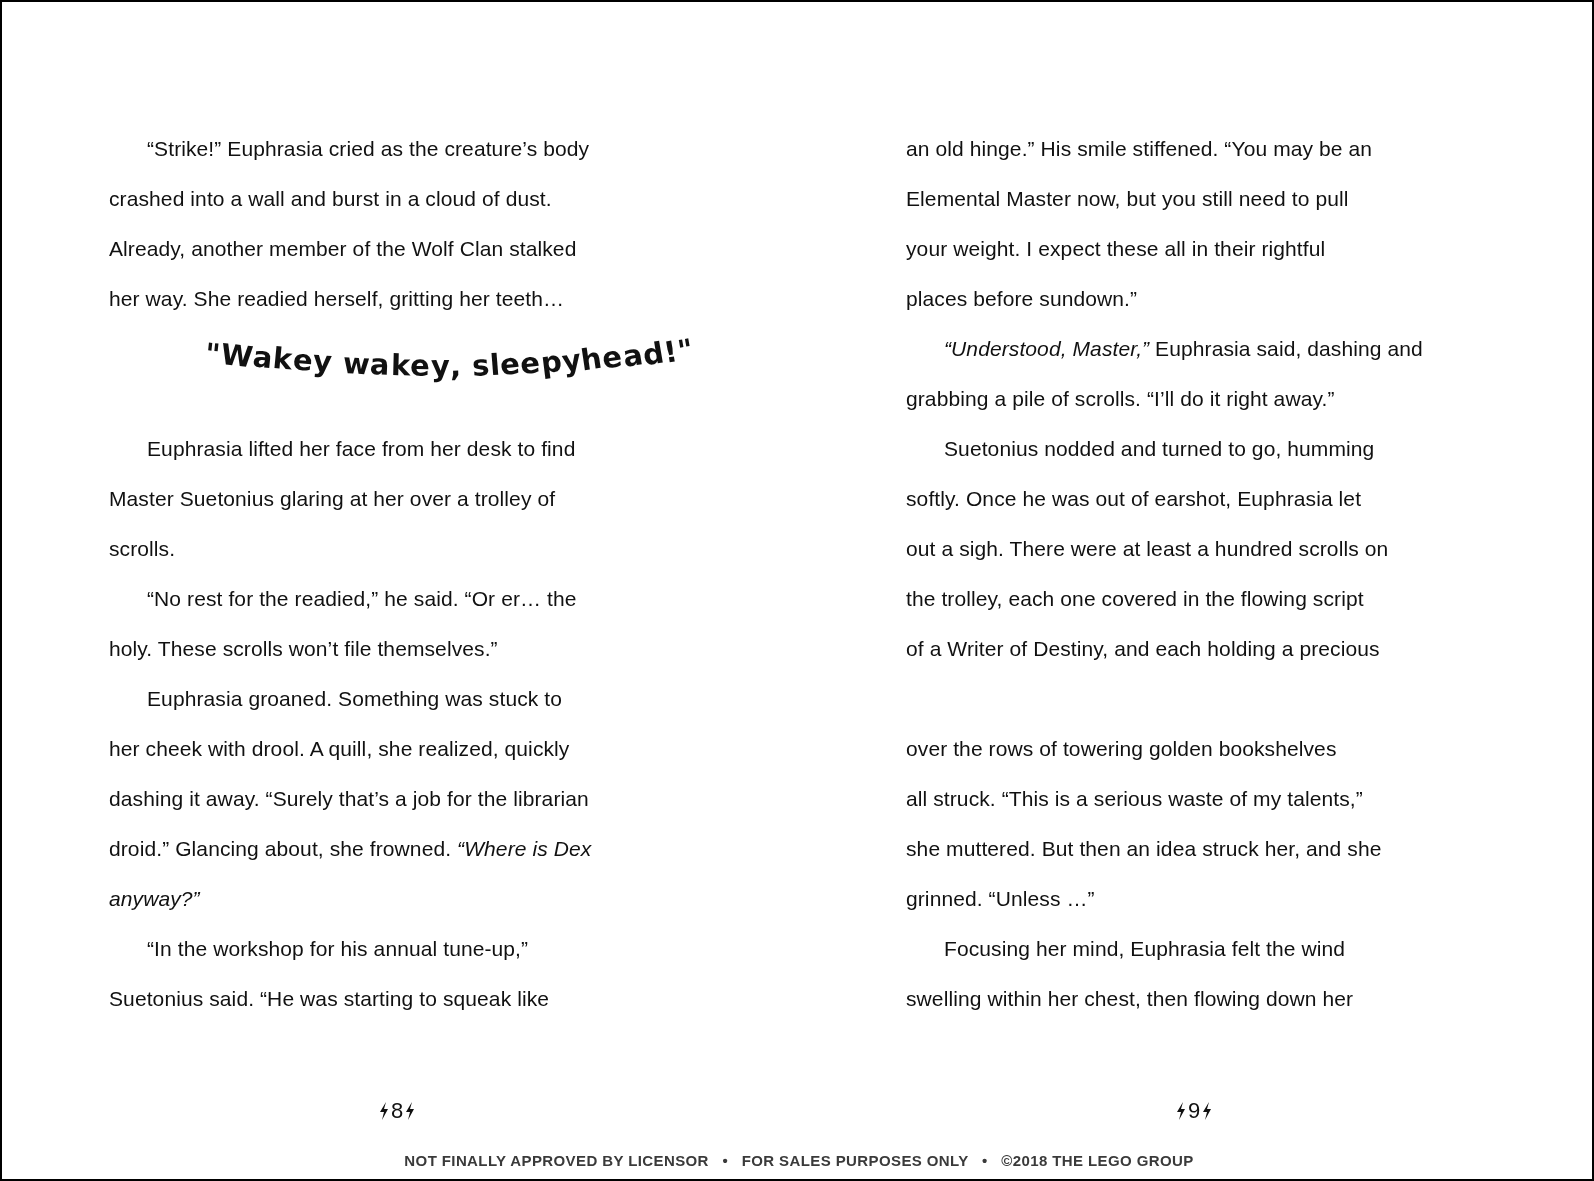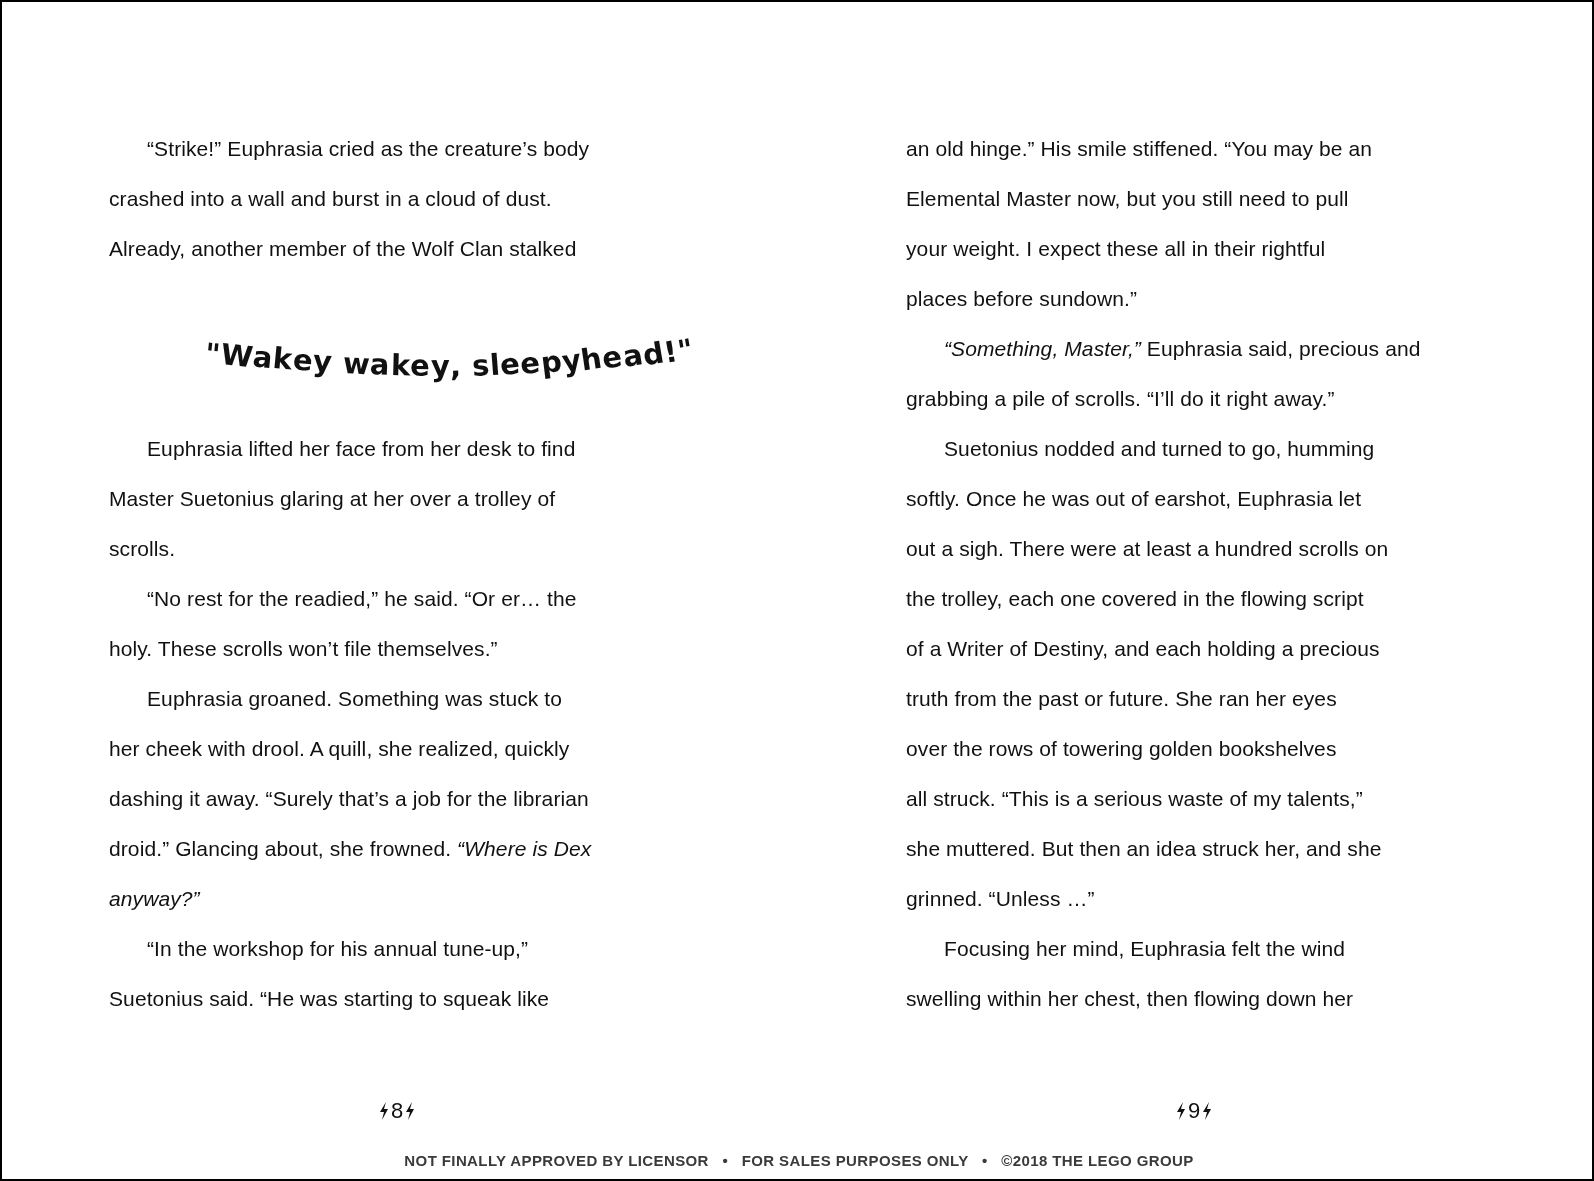--- a/index.html
+++ b/index.html
@@ -61,20 +61,21 @@
   </style>
 </head>
 <body>
 
 <div class="frame">
 
   <div class="page page-left">
     <div class="line indent" style="top:132px">“Strike!” Euphrasia cried as the creature’s body</div>
     <div class="line" style="top:182px">crashed into a wall and burst in a cloud of dust.</div>
     <div class="line" style="top:232px">Already, another member of the Wolf Clan stalked</div>
+    <div class="line" style="top:282px">her way. She readied herself, gritting her teeth…</div>
 
     <div class="callout">
       <span id="callout-text"><span style="display: inline-block; transform: translateY(0px) rotate(6deg);">"</span><span style="display: inline-block; transform: translateY(1.6px) rotate(5.9deg);">W</span><span style="display: inline-block; transform: translateY(3.2px) rotate(5.7deg);">a</span><span style="display: inline-block; transform: translateY(4.7px) rotate(5.4deg);">k</span><span style="display: inline-block; transform: translateY(6.1px) rotate(5deg);">e</span><span style="display: inline-block; transform: translateY(7.4px) rotate(4.5deg);">y</span><span style="display: inline-block; transform: translateY(8.6px) rotate(3.8deg);">&nbsp;</span><span style="display: inline-block; transform: translateY(9.7px) rotate(3.1deg);">w</span><span style="display: inline-block; transform: translateY(10.5px) rotate(2.3deg);">a</span><span style="display: inline-block; transform: translateY(11.2px) rotate(1.4deg);">k</span><span style="display: inline-block; transform: translateY(11.7px) rotate(0.5deg);">e</span><span style="display: inline-block; transform: translateY(12px) rotate(-0.5deg);">y</span><span style="display: inline-block; transform: translateY(12.1px) rotate(-1.5deg);">,</span><span style="display: inline-block; transform: translateY(11.9px) rotate(-2.5deg);">&nbsp;</span><span style="display: inline-block; transform: translateY(11.5px) rotate(-3.5deg);">s</span><span style="display: inline-block; transform: translateY(10.9px) rotate(-4.5deg);">l</span><span style="display: inline-block; transform: translateY(10.1px) rotate(-5.4deg);">e</span><span style="display: inline-block; transform: translateY(9.1px) rotate(-6.3deg);">e</span><span style="display: inline-block; transform: translateY(7.9px) rotate(-7.1deg);">p</span><span style="display: inline-block; transform: translateY(6.5px) rotate(-7.8deg);">y</span><span style="display: inline-block; transform: translateY(5px) rotate(-8.5deg);">h</span><span style="display: inline-block; transform: translateY(3.4px) rotate(-9deg);">e</span><span style="display: inline-block; transform: translateY(1.6px) rotate(-9.4deg);">a</span><span style="display: inline-block; transform: translateY(-0.2px) rotate(-9.7deg);">d</span><span style="display: inline-block; transform: translateY(-2.1px) rotate(-9.9deg);">!</span><span style="display: inline-block; transform: translateY(-4px) rotate(-10deg);">"</span></span>
     </div>
 
     <div class="line indent" style="top:432px">Euphrasia lifted her face from her desk to find</div>
     <div class="line" style="top:482px">Master Suetonius glaring at her over a trolley of</div>
     <div class="line" style="top:532px">scrolls.</div>
     <div class="line indent" style="top:582px">“No rest for the readied,” he said. “Or er… the</div>
     <div class="line" style="top:632px">holy. These scrolls won’t file themselves.”</div>
@@ -100,29 +101,28 @@
         <path d="M7 0 L1 10 L5 10 L3 18 L9 7 L5 7 Z" fill="#111"></path>
       </svg>
   </div>
 
   <div class="page page-right">
     <div class="line" style="top:132px">an old hinge.” His smile stiffened. “You may be an</div>
     <div class="line" style="top:182px">Elemental Master now, but you still need to pull</div>
     <div class="line" style="top:232px">your weight. I expect these all in their rightful</div>
     <div class="line" style="top:282px">places before sundown.”</div>
     <div class="line indent" style="top:332px">
-      <em>“Something, Master,”</em><span> Euphrasia said, precious and</span>
+      <em>“Understood, Master,”</em><span> Euphrasia said, dashing and</span>
     </div>
     <div class="line" style="top:382px">grabbing a pile of scrolls. “I’ll do it right away.”</div>
     <div class="line indent" style="top:432px">Suetonius nodded and turned to go, humming</div>
     <div class="line" style="top:482px">softly. Once he was out of earshot, Euphrasia let</div>
     <div class="line" style="top:532px">out a sigh. There were at least a hundred scrolls on</div>
     <div class="line" style="top:582px">the trolley, each one covered in the flowing script</div>
     <div class="line" style="top:632px">of a Writer of Destiny, and each holding a precious</div>
-    <div class="line" style="top:682px">truth from the past or future. She ran her eyes</div>
     <div class="line" style="top:732px">over the rows of towering golden bookshelves</div>
     <div class="line" style="top:782px">all struck. “This is a serious waste of my talents,”</div>
     <div class="line" style="top:832px">she muttered. But then an idea struck her, and she</div>
     <div class="line" style="top:882px">grinned. “Unless …”</div>
     <div class="line indent" style="top:932px">Focusing her mind, Euphrasia felt the wind</div>
     <div class="line" style="top:982px">swelling within her chest, then flowing down her</div>
   </div>
 
   <div class="folio folio-right">
     <svg class="bolt" viewBox="0 0 10 18">

